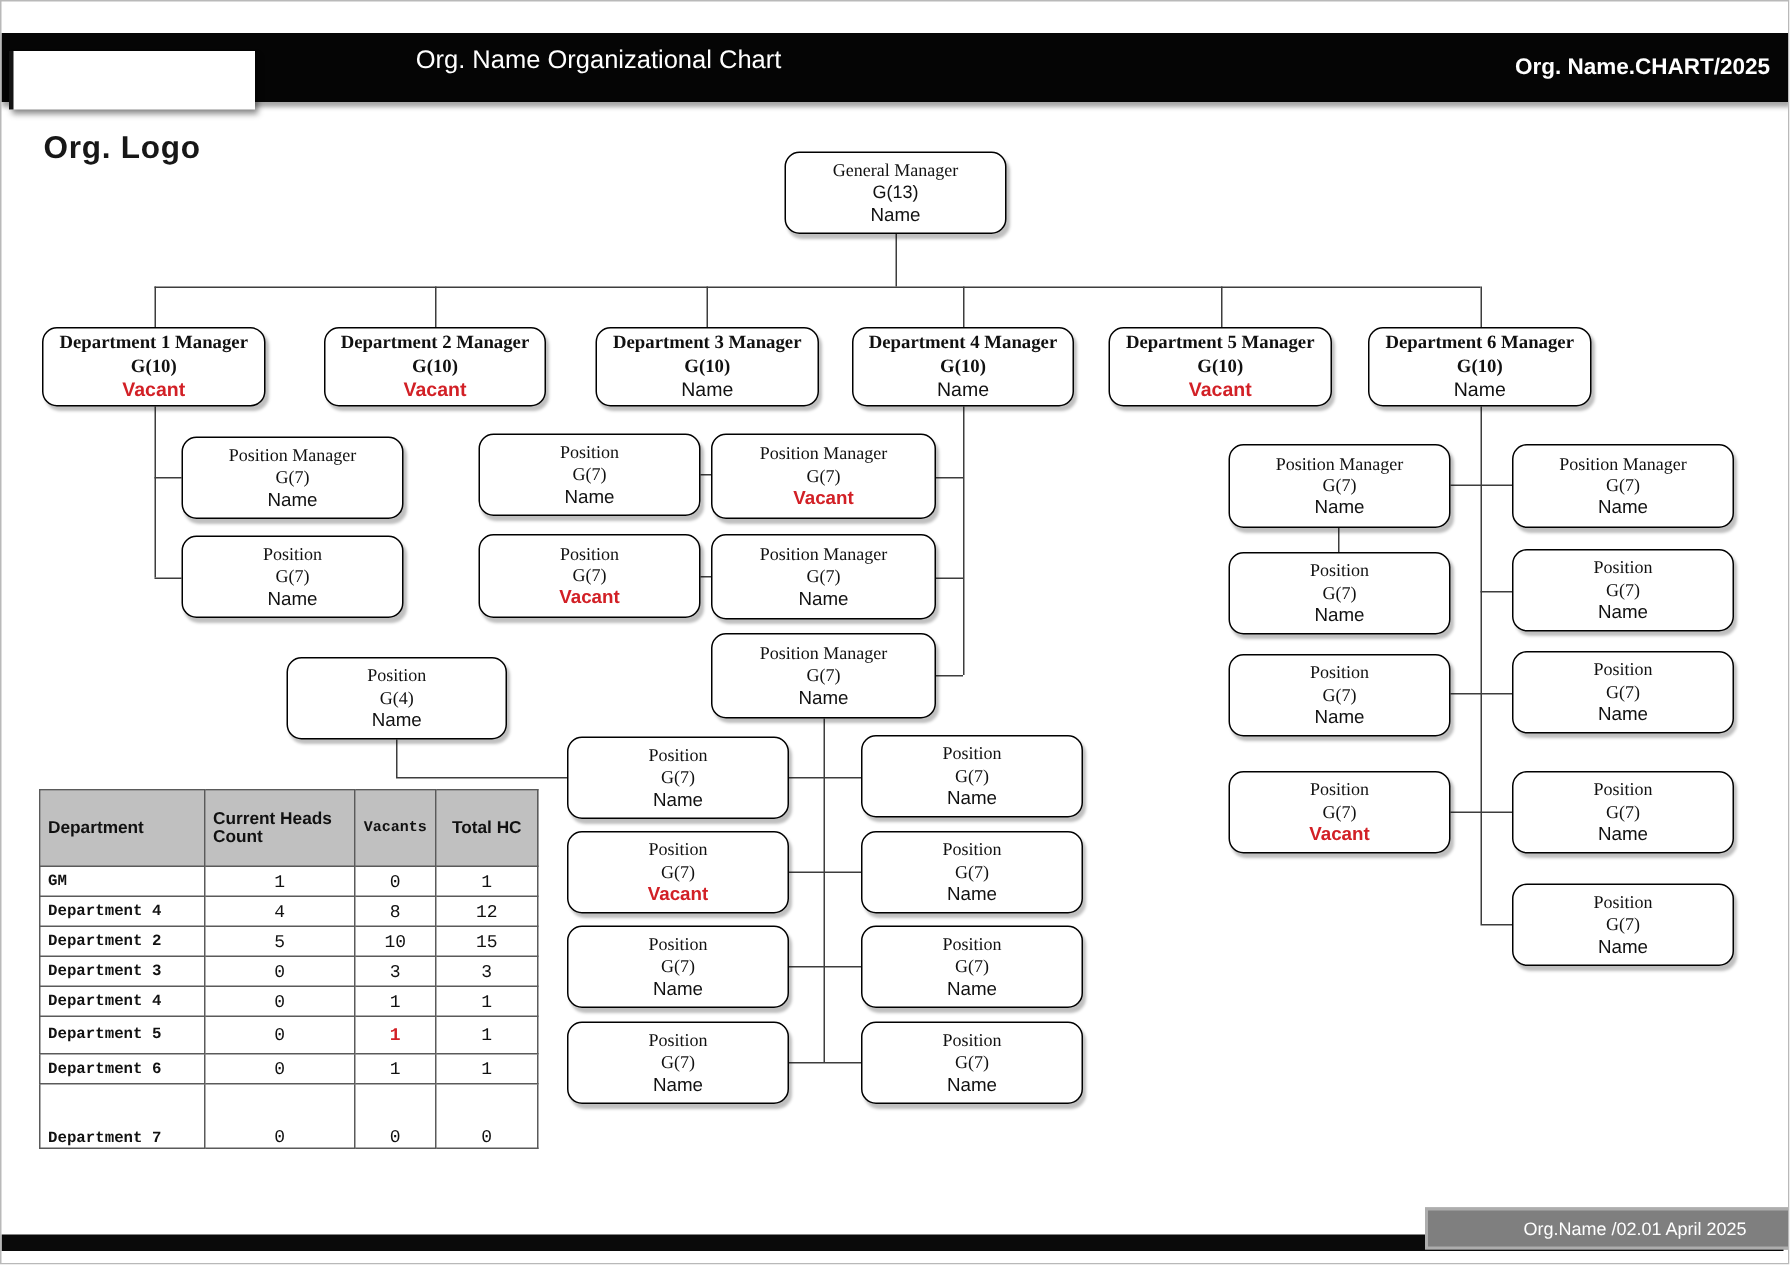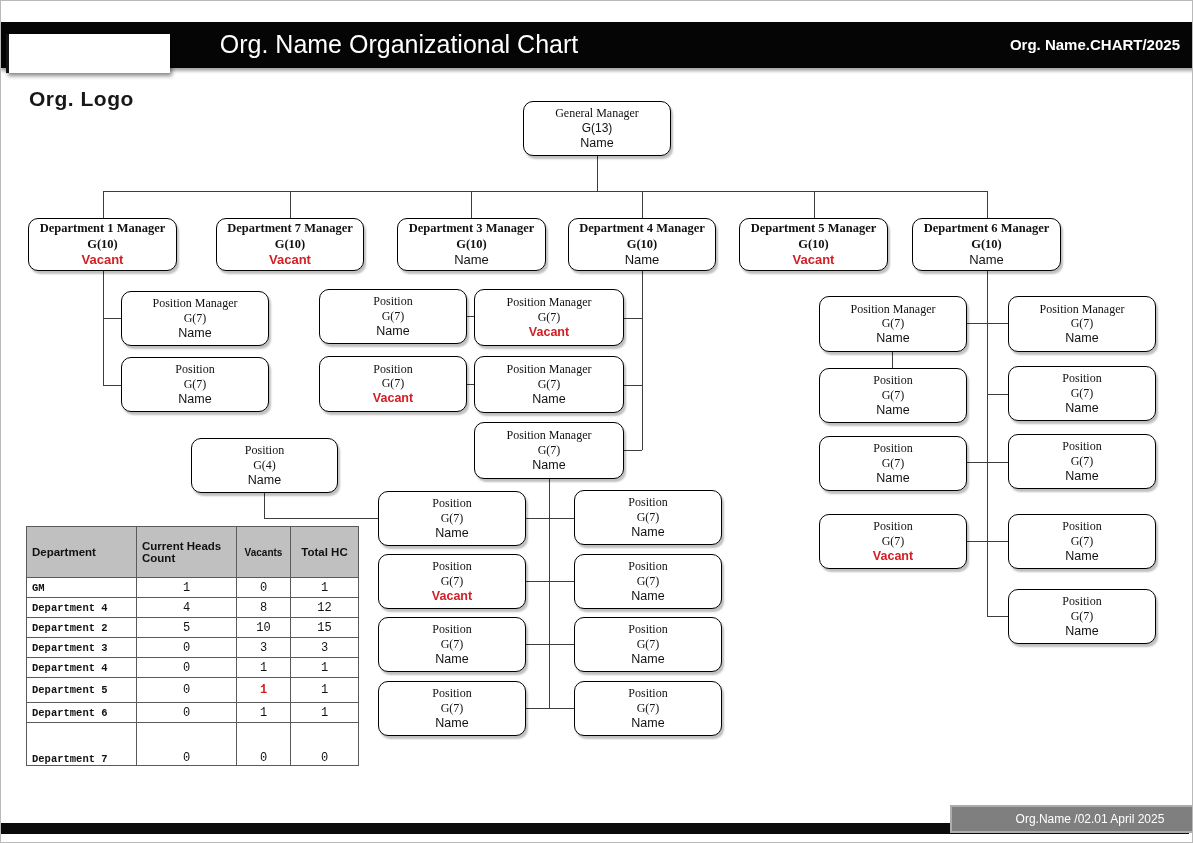--- a/index.html
+++ b/index.html
@@ -3,21 +3,21 @@
 <meta charset="utf-8">
 <style>
   html,body{margin:0;padding:0;background:#fff;}
   .page{position:relative;width:1193px;height:843px;background:#ffffff;
         border:1px solid #b9b9b9;box-sizing:border-box;overflow:hidden;
         font-family:"Liberation Sans",sans-serif;}
   
   .header-bar{position:absolute;left:0;top:21px;width:1193px;height:46px;background:#050505;
               box-shadow:0 3px 3px rgba(0,0,0,0.35);}
   .header-title{position:absolute;left:398px;top:8px;transform:translateX(-50%);
-                color:#ffffff;font-size:25px;white-space:nowrap;}
+                color:#ffffff;font-size:17px;white-space:nowrap;}
   .header-ref{position:absolute;right:14px;top:14px;color:#ffffff;font-size:15px;font-weight:bold;}
   .logo-notch{position:absolute;left:5px;top:33px;width:161px;height:39px;background:#ffffff;
               border-left:3px solid #141414;box-shadow:2px 3px 4px rgba(0,0,0,0.45);}
   .org-logo{position:absolute;left:28px;top:86px;font-size:21px;font-weight:bold;color:#171717;
             letter-spacing:0.5px;}
   
   #org-canvas{position:absolute;left:0;top:0;width:1193px;height:843px;}
   .cline{position:absolute;background:#3d3d3d;}
   .node{position:absolute;background:#ffffff;border:1.4px solid #000000;border-radius:10px;
         box-shadow:2px 3px 2px rgba(0,0,0,0.25);display:flex;flex-direction:column;
@@ -28,21 +28,21 @@
   .node.gm .g,.node.gm .nm{font-family:"Liberation Sans",sans-serif;}
   .node.dept .t,.node.dept .g{font-weight:bold;font-size:12.5px;}
   .node.dept .nm{font-size:13px;}
   .nm.vacant{color:#d22026;font-weight:bold;font-family:"Liberation Sans",sans-serif;}
   
   .hc-table{position:absolute;left:25px;top:525px;width:332px;border-collapse:collapse;
             table-layout:fixed;z-index:3;background:#fff;}
   .hc-table th,.hc-table td{border:1px solid #5a5a5a;padding:0 5px;color:#111;}
   .hc-table thead th{background:#c0c0c0;height:50px;font-size:11.5px;font-weight:bold;text-align:left;}
   .hc-table thead th.c{text-align:center;}
-  .hc-table thead th.small{font-size:10px;}
+  .hc-table thead th.small{font-size:10px;font-family:Liberation Mono, monospace;}
   .hc-table col.c1{width:110px;} .hc-table col.c2{width:100px;}
   .hc-table col.c3{width:54px;}  .hc-table col.c4{width:68px;}
   .hc-table tbody td{font-size:12px;text-align:center;height:19px;font-family:Liberation Mono, monospace;}
   .hc-table tbody td.dept{font-size:10.5px;font-weight:bold;text-align:left;}
   .hc-table tbody tr.tall td{height:42px;vertical-align:bottom;padding-bottom:0;}
   .hc-table tbody tr.mid td{height:24px;margin-top:44px;}
   .hc-table tbody tr.total td{background:#d7d7d7;font-weight:bold;height:20px;}
   .hc-table td.red{color:#d22026;font-weight:bold;}
   
   .watermark{position:absolute;left:505px;top:780px;width:190px;text-align:center;
@@ -101,21 +101,21 @@
         <div class="t">General Manager</div>
         <div class="g">G(13)</div>
         <div class="nm">Name</div>
       </div>
       <div class="node dept" style="left: 27px; top: 217px; width: 149px; height: 53px;">
         <div class="t">Department 1 Manager</div>
         <div class="g">G(10)</div>
         <div class="nm vacant">Vacant</div>
       </div>
       <div class="node dept" style="left: 215px; top: 217px; width: 148px; height: 53px;">
-        <div class="t">Department 7 Manager</div>
+        <div class="t">Department 2 Manager</div>
         <div class="g">G(10)</div>
         <div class="nm vacant">Vacant</div>
       </div>
       <div class="node dept" style="left: 396px; top: 217px; width: 149px; height: 53px;">
         <div class="t">Department 3 Manager</div>
         <div class="g">G(10)</div>
         <div class="nm">Name</div>
       </div>
       <div class="node dept" style="left: 567px; top: 217px; width: 148px; height: 53px;">
         <div class="t">Department 4 Manager</div>

